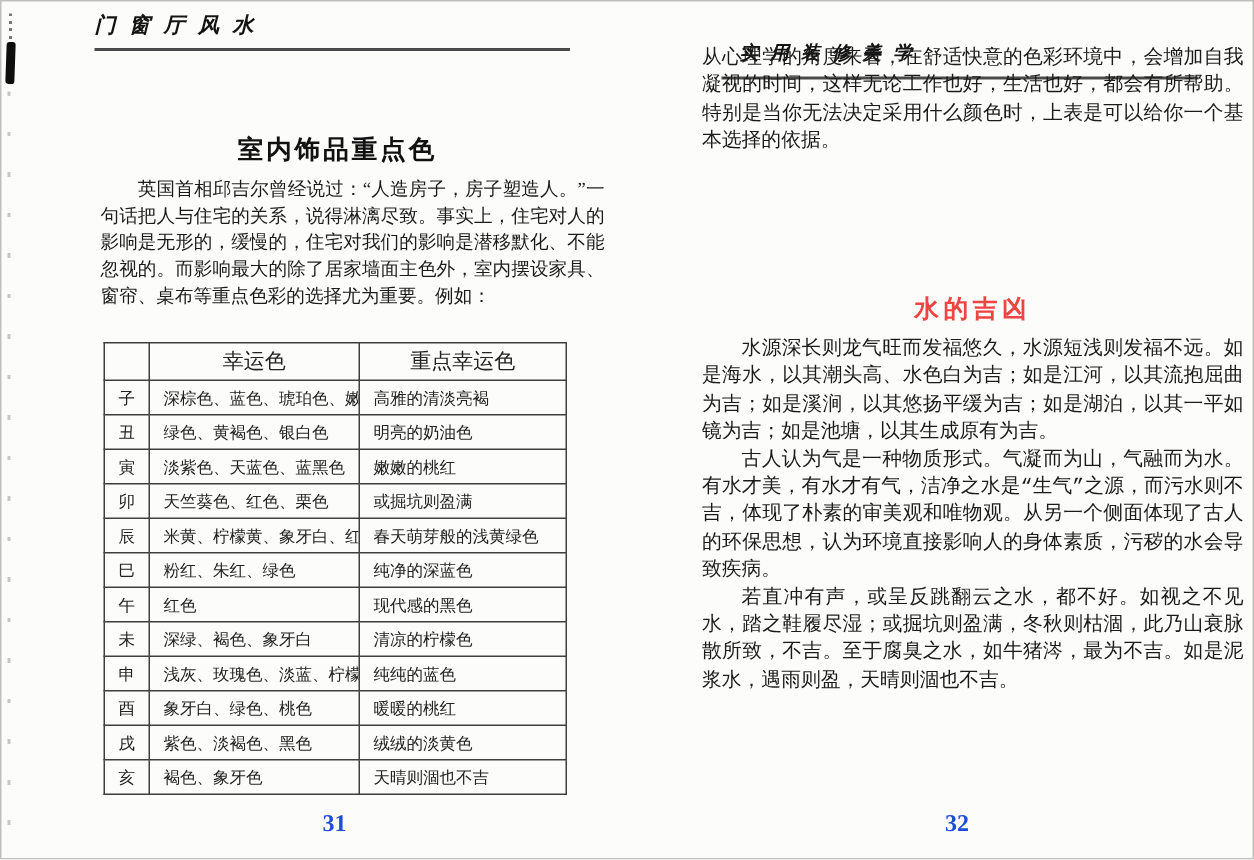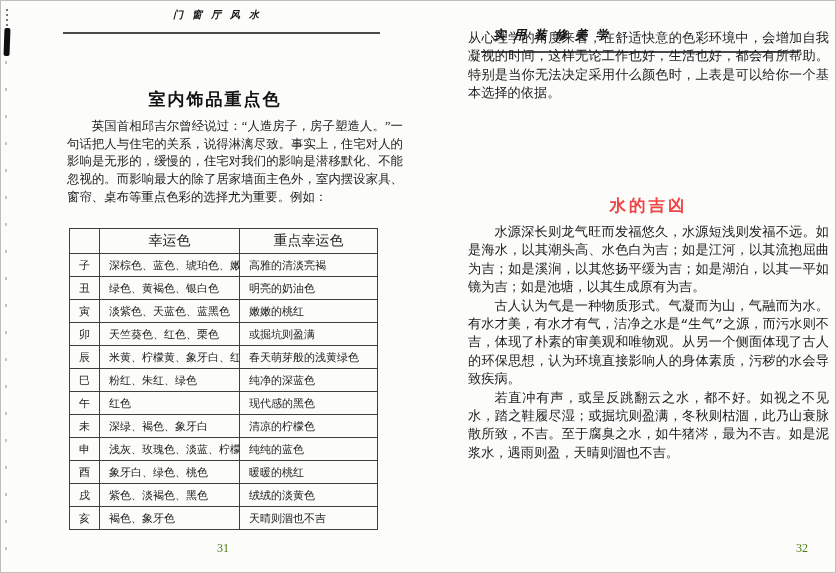--- a/index.html
+++ b/index.html
@@ -27,48 +27,48 @@
     background:repeating-linear-gradient(to bottom,#9a9a9a 0 3px,transparent 3px 27px);
     opacity:.55;
   }
   
   .head{
     position:absolute;top:7px;height:26px;
     border-bottom:2px solid #4a4a4a;
     font-style:italic;font-weight:bold;color:#141414;
     box-sizing:border-box;
   }
-  .head-left{left:62px;width:317px;text-align:center;font-size:10px;letter-spacing:9px;padding-right:2px;}
+  .head-left{left:62px;width:317px;text-align:left;font-size:14px;letter-spacing:9px;padding-right:2px;}
   .head-right{left:480px;width:318px;text-align:left;font-size:12.5px;letter-spacing:8px;padding-left:12px;margin-top:19px;}
   
   .title-left{
-    position:absolute;left:60px;top:87px;width:308px;text-align:center;
+    position:absolute;left:70px;top:87px;width:308px;text-align:center;
     font-family:Liberation Sans, sans-serif;
     font-weight:bold;font-size:17px;letter-spacing:2px;color:#111;
   }
   .intro{
     position:absolute;left:66px;top:117px;width:336px;
     font-size:12.4px;line-height:17.7px;text-align:justify;text-indent:2em;
   }
   table.colors{
     position:absolute;left:68px;top:227px;width:308px;
     border-collapse:collapse;table-layout:fixed;
     font-size:11px;color:#222;
   }
   table.colors th,table.colors td{
     border:1px solid #3f3f3f;
     padding:0 0 0 9px;height:22px;
     font-weight:normal;text-align:left;
     overflow:hidden;white-space:nowrap;
   }
   table.colors th{height:24px;text-align:center;padding:0;font-size:14px;}
   table.colors td.branch{text-align:center;padding:0;}
-  .pagenum{position:absolute;top:540px;font-size:12px;color:#4d7c0f;}
+  .pagenum{position:absolute;top:540px;font-size:16px;color:#1d4ed8;font-weight:bold;}
   .pagenum-left{left:68px;width:308px;text-align:center;}
-  .pagenum-right{left:467px;width:340px;text-align:right;}
+  .pagenum-right{left:467px;width:340px;text-align:center;}
   
   .rp{position:absolute;left:467px;width:361px;font-size:13.2px;line-height:18.4px;text-align:justify;}
   .rp p{margin:0;text-indent:2em;}
   .para1{top:28px;}
   .heading-right{
     position:absolute;left:467px;top:194px;width:361px;text-align:center;
     font-family:"DejaVu Sans","Liberation Sans",sans-serif;
     font-weight:bold;font-size:16.5px;letter-spacing:3px;color:#ef4444;
   }
   .right-body{top:223px;font-family:Liberation Mono, monospace;}

